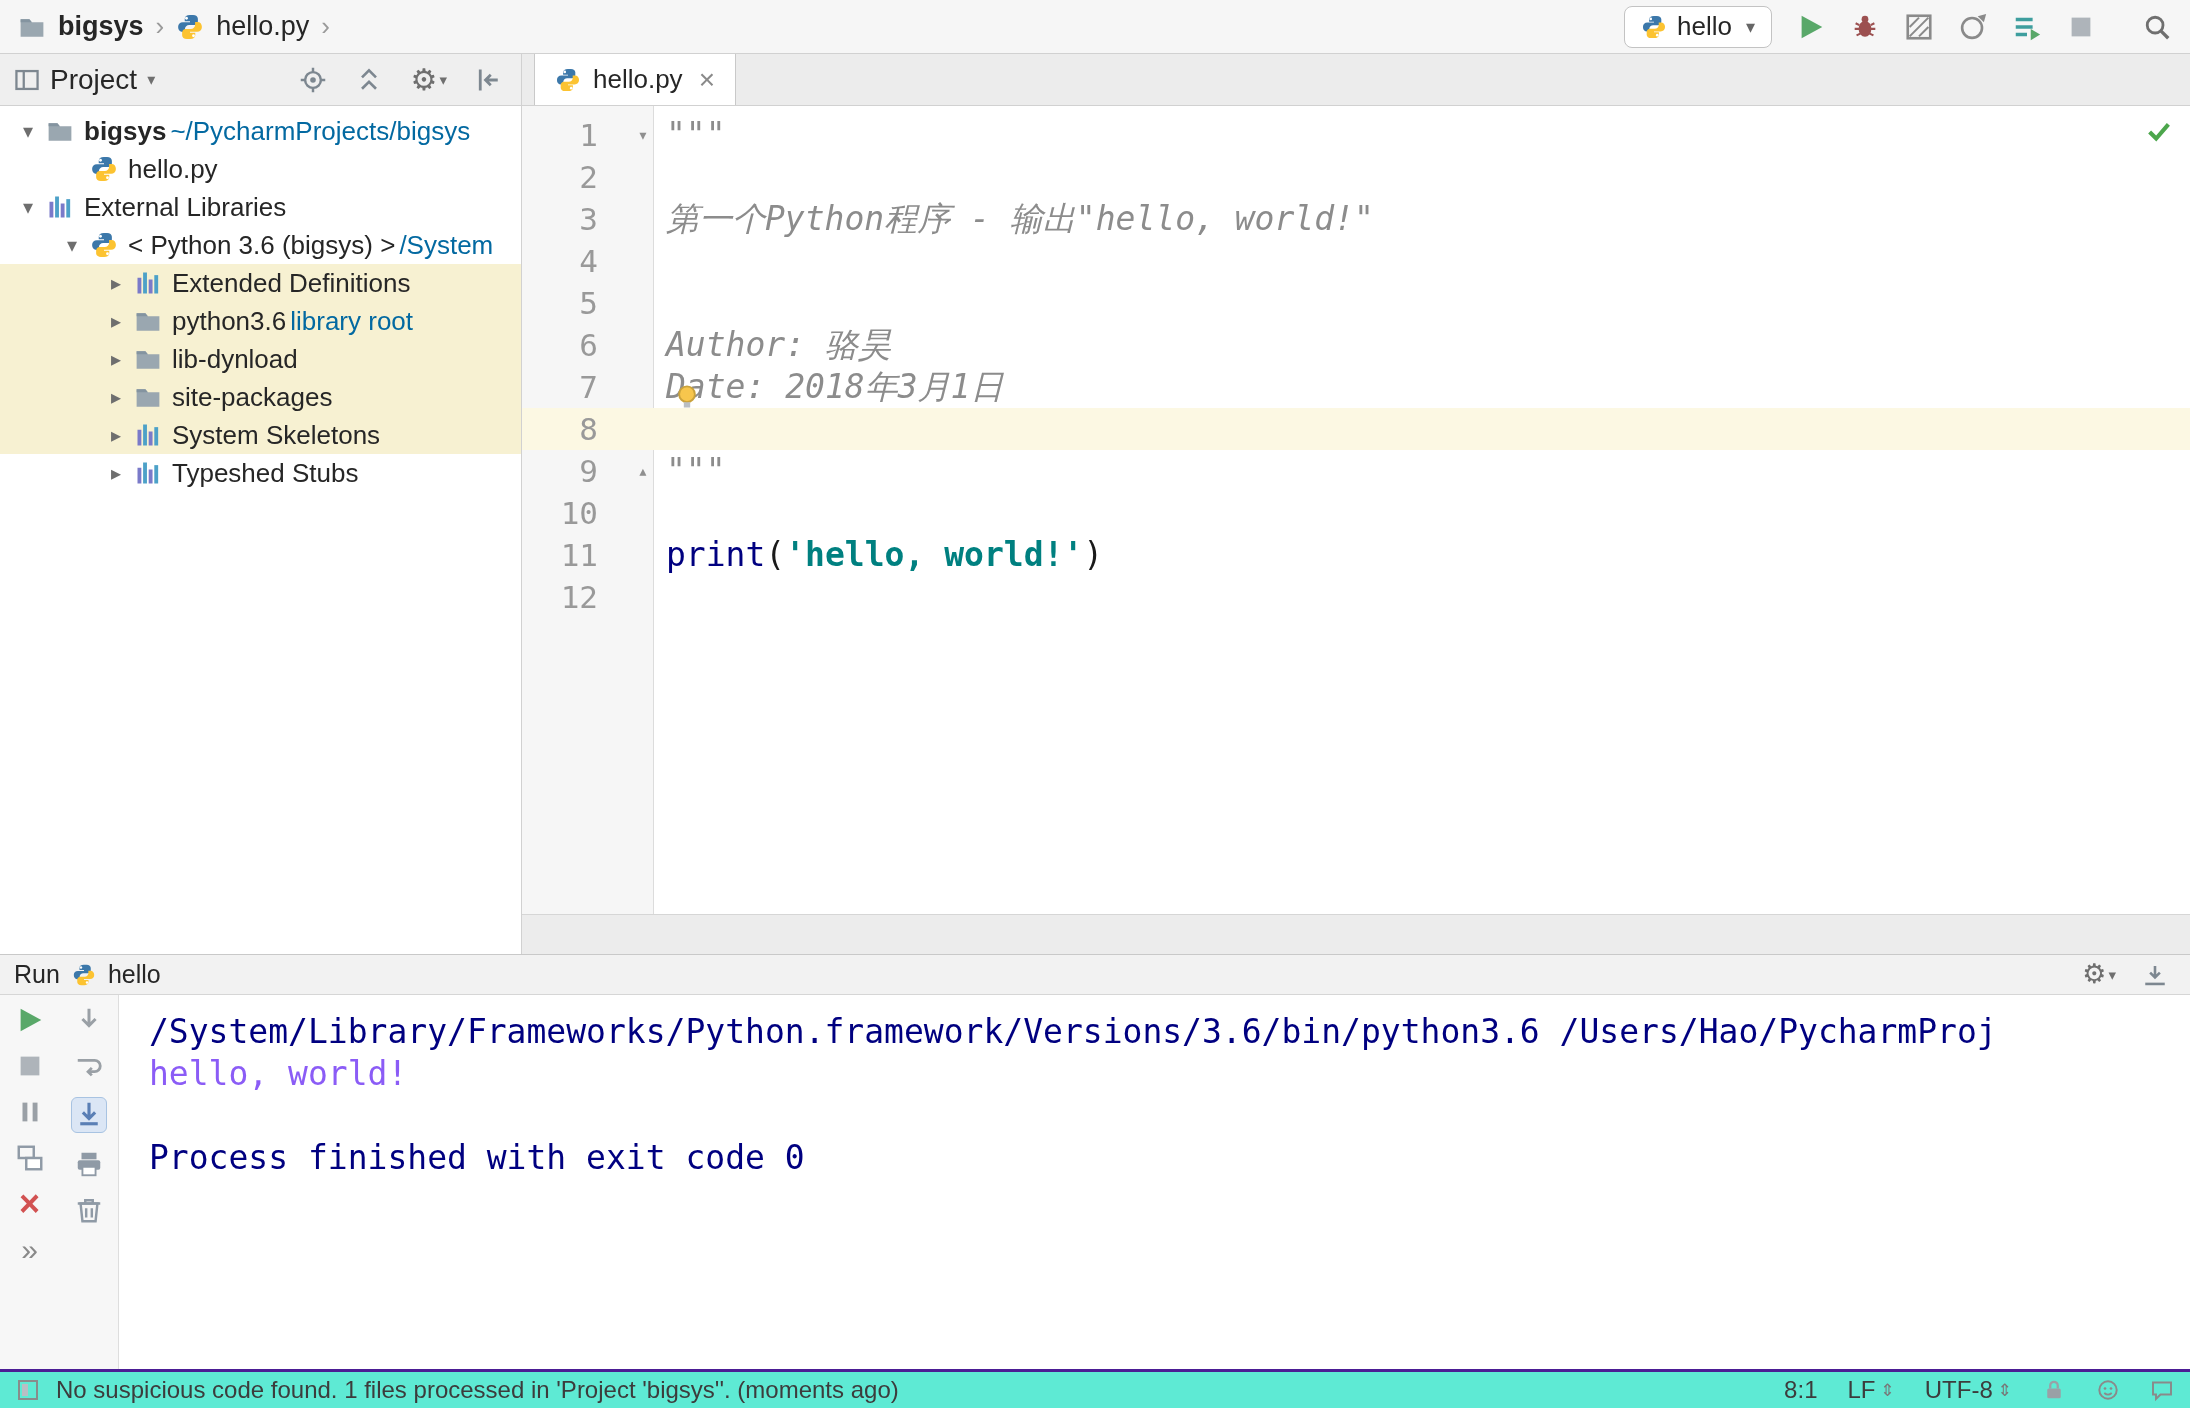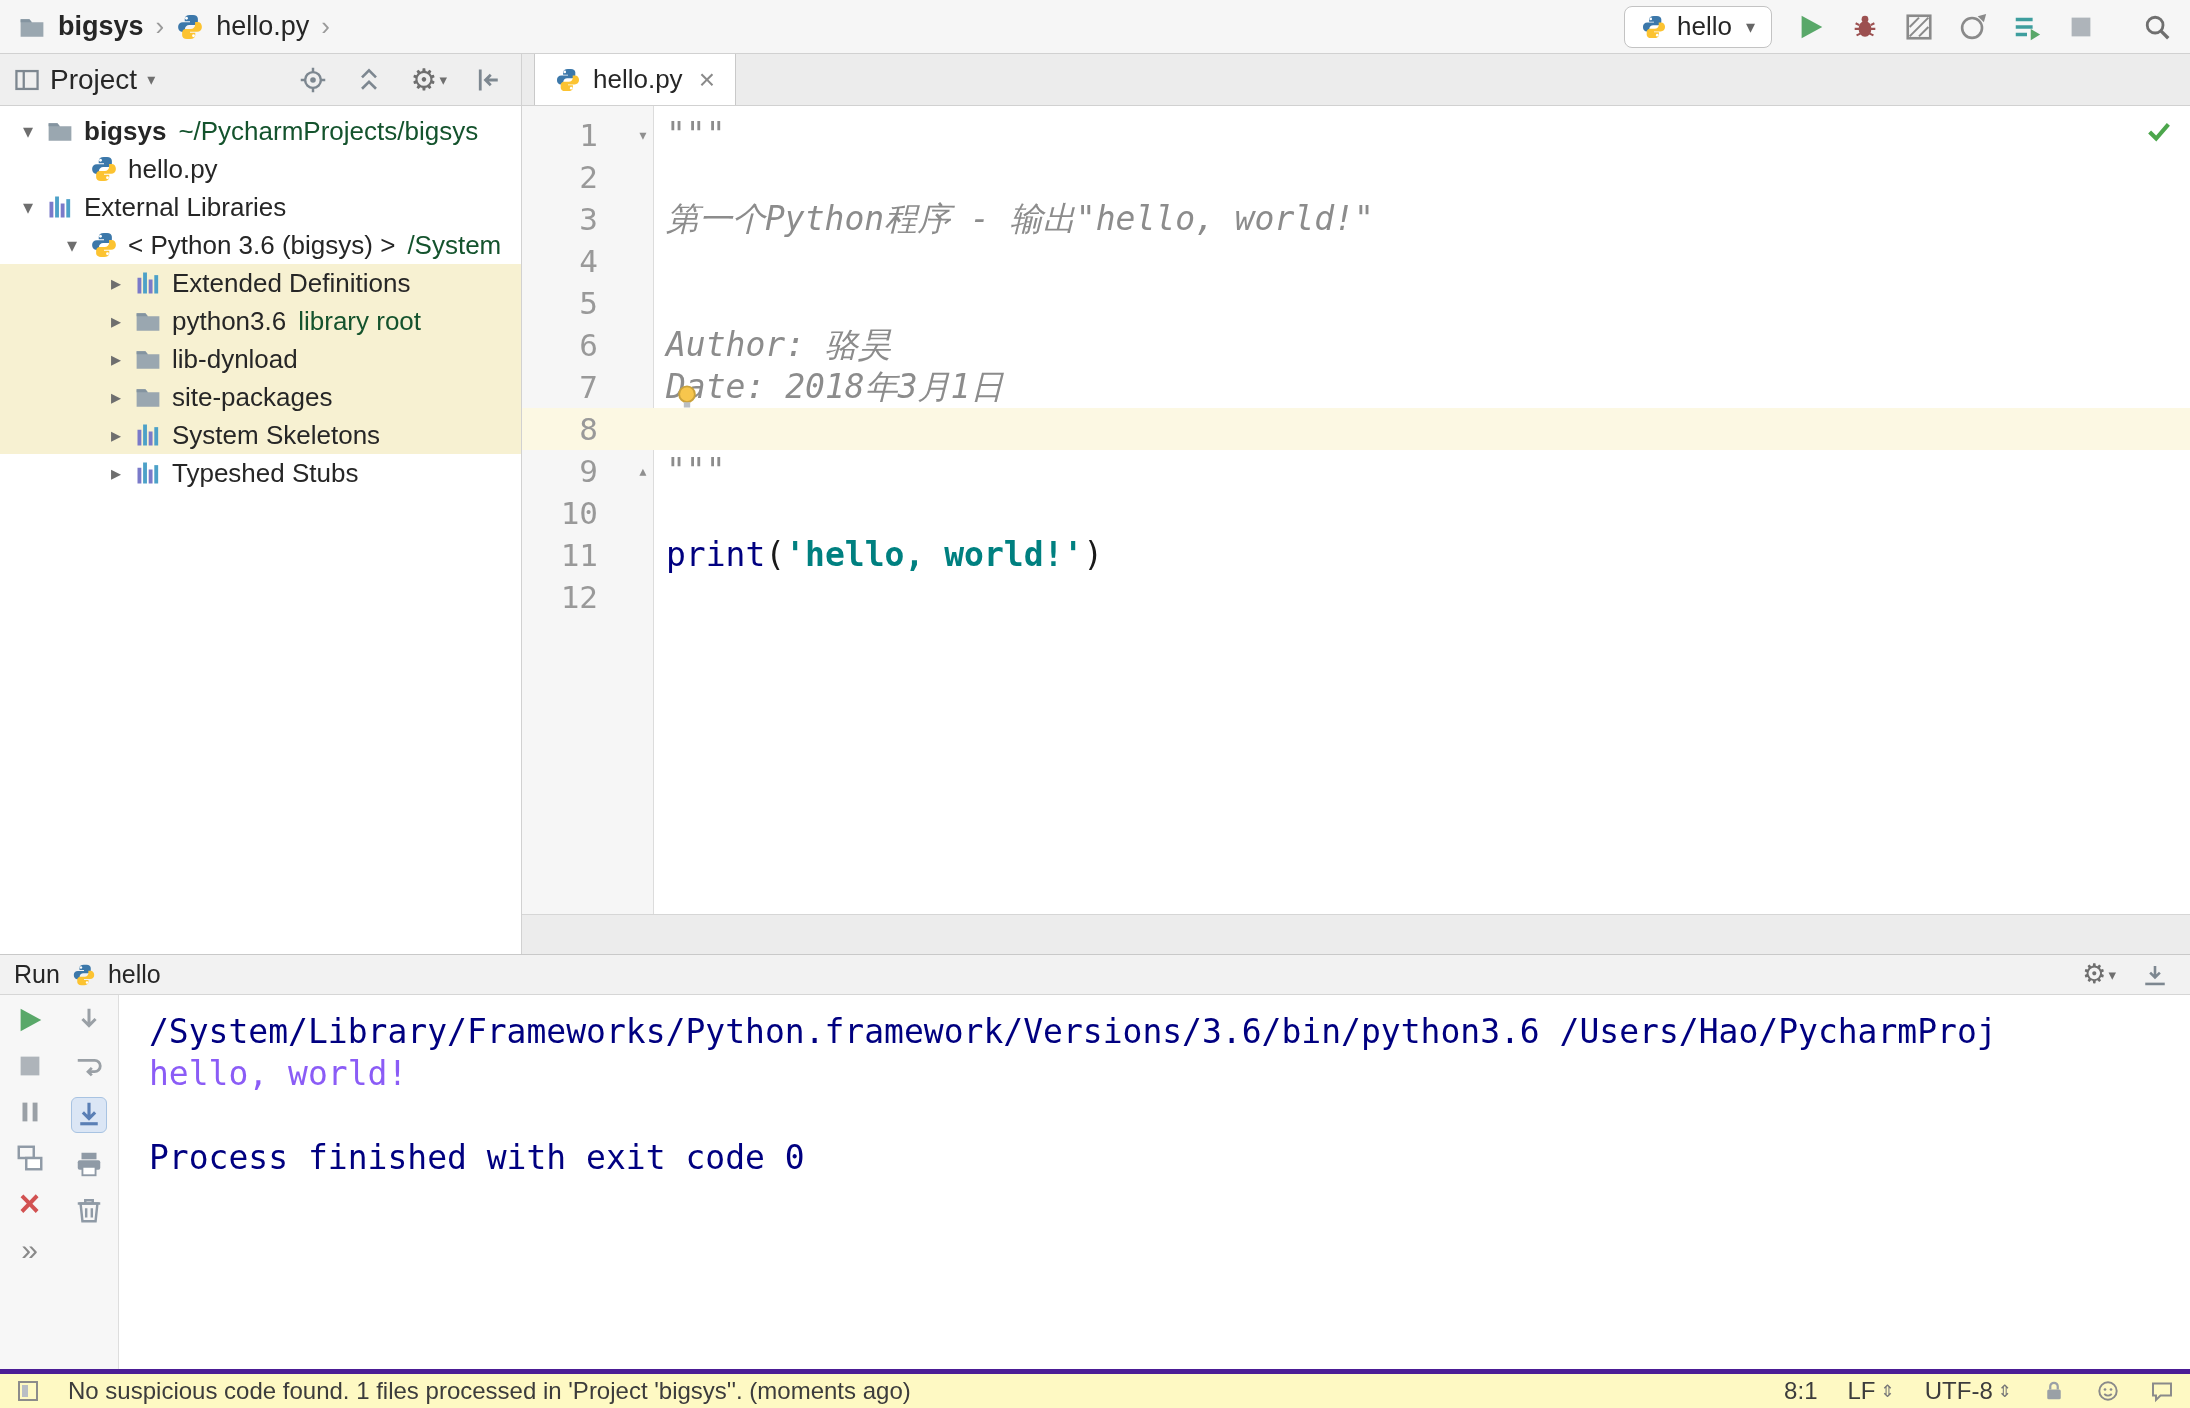--- a/index.html
+++ b/index.html
@@ -50,21 +50,21 @@
 
   
   .main{flex:1;display:flex;min-height:0}
   .project-panel{flex:0 0 522px;border-right:1px solid #d1d1d1;background:#fff;overflow:hidden}
   #project-tree{padding-top:6px}
   .tree-row{height:38px;display:flex;align-items:center;font-size:26px;white-space:nowrap;overflow:hidden}
   .tree-row.hl{background:var(--library-highlight)}
   .chev{width:36px;flex:0 0 36px;text-align:center;color:#6e6e6e;font-size:20px}
   .t-icon{margin-right:10px}
   .t-label{color:#262626}
-  .t-suffix{color:#14532d;margin-left:12px}
+  .t-suffix{color:#0369a1;margin-left:4px}
 
   .editor-col{flex:1;display:flex;flex-direction:column;min-width:0;position:relative;background:#fff}
   .editor-scroll{flex:1;overflow:hidden;padding-top:8px;position:relative;
     background:linear-gradient(to right,#f6f6f6 0,#f6f6f6 131px,#dcdcdc 131px,#dcdcdc 132px,#ffffff 132px)}
   .ed-line{display:flex;height:42px;line-height:42px;position:relative;
     font-family:"DejaVu Sans Mono","Liberation Mono",monospace;font-size:33px}
   .ed-line.caret{background:var(--caret-line)}
   .gutter{flex:0 0 132px;width:132px;text-align:right;padding-right:56px;color:#999;font-size:31px}
   .fold{position:absolute;left:110px;top:0;width:22px;text-align:center;font-size:18px;color:#8f8f8f;line-height:42px}
   .code{padding-left:12px;white-space:pre}
@@ -89,21 +89,21 @@
   .rt-btn.selected{background:#dbe6f5;border:1px solid #a8c3e2;border-radius:6px;padding:3px;width:36px;height:36px}
   .xred{color:var(--error-red);font-size:36px;font-weight:bold;line-height:30px}
   .chevrons{color:#8a8a8a;font-size:30px;line-height:30px}
   .console{flex:1;overflow:hidden;padding:16px 0 0 30px;font-family:"DejaVu Sans Mono","Liberation Mono",monospace;
     font-size:33px;line-height:42px;white-space:pre}
   .con-line{min-height:42px}
   .con-system{color:var(--console-system)}
   .con-stdout{color:#8b5cf6}
 
   
-  .statusbar{flex:0 0 39px;background:#fef9c3;border-top:5px solid #4c1d95;display:flex;align-items:center;gap:28px;
+  .statusbar{flex:0 0 39px;background:#5eead4;border-top:3px solid #4c1d95;display:flex;align-items:center;gap:16px;
     padding:0 16px;font-size:24px;color:#3c3c3c}
   .sb-msg{white-space:nowrap;overflow:hidden}
   .sb-right{margin-left:auto;display:flex;align-items:center;gap:30px}
   .sb-item{display:flex;align-items:center;gap:5px}
   .updown{font-size:17px;color:#777}
 </style>
 </head>
 <body>
 
 <div class="window">

